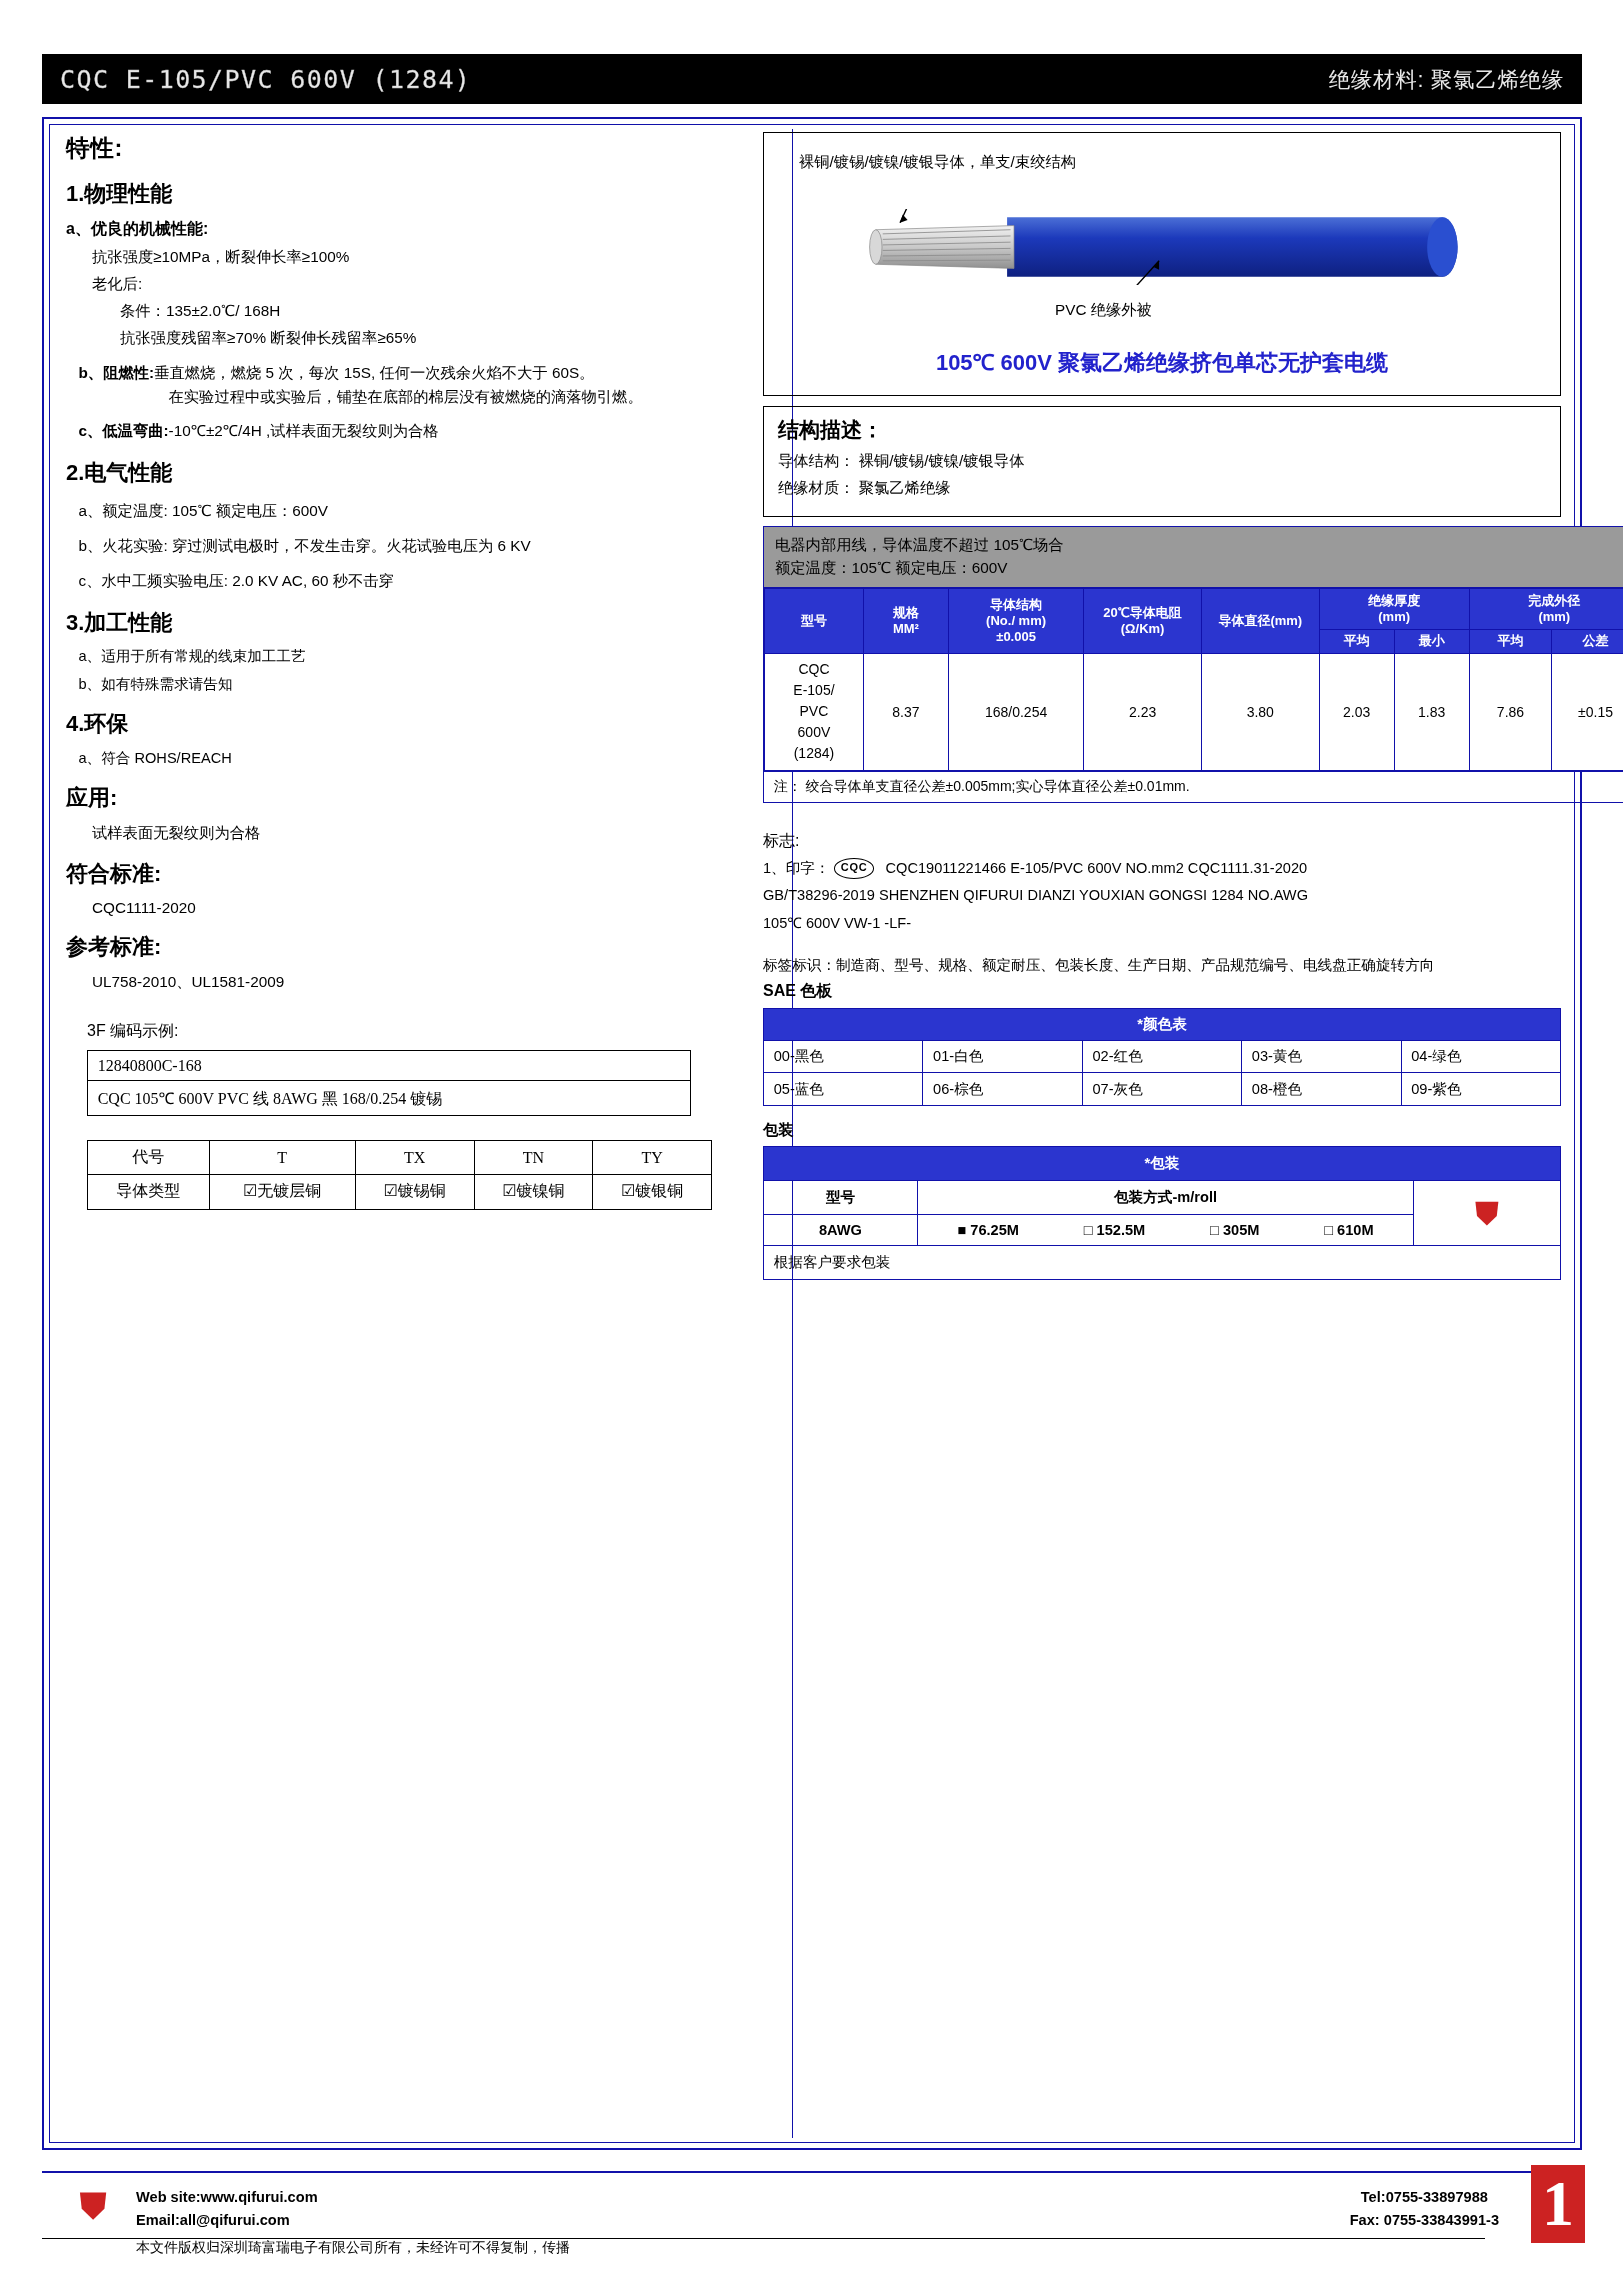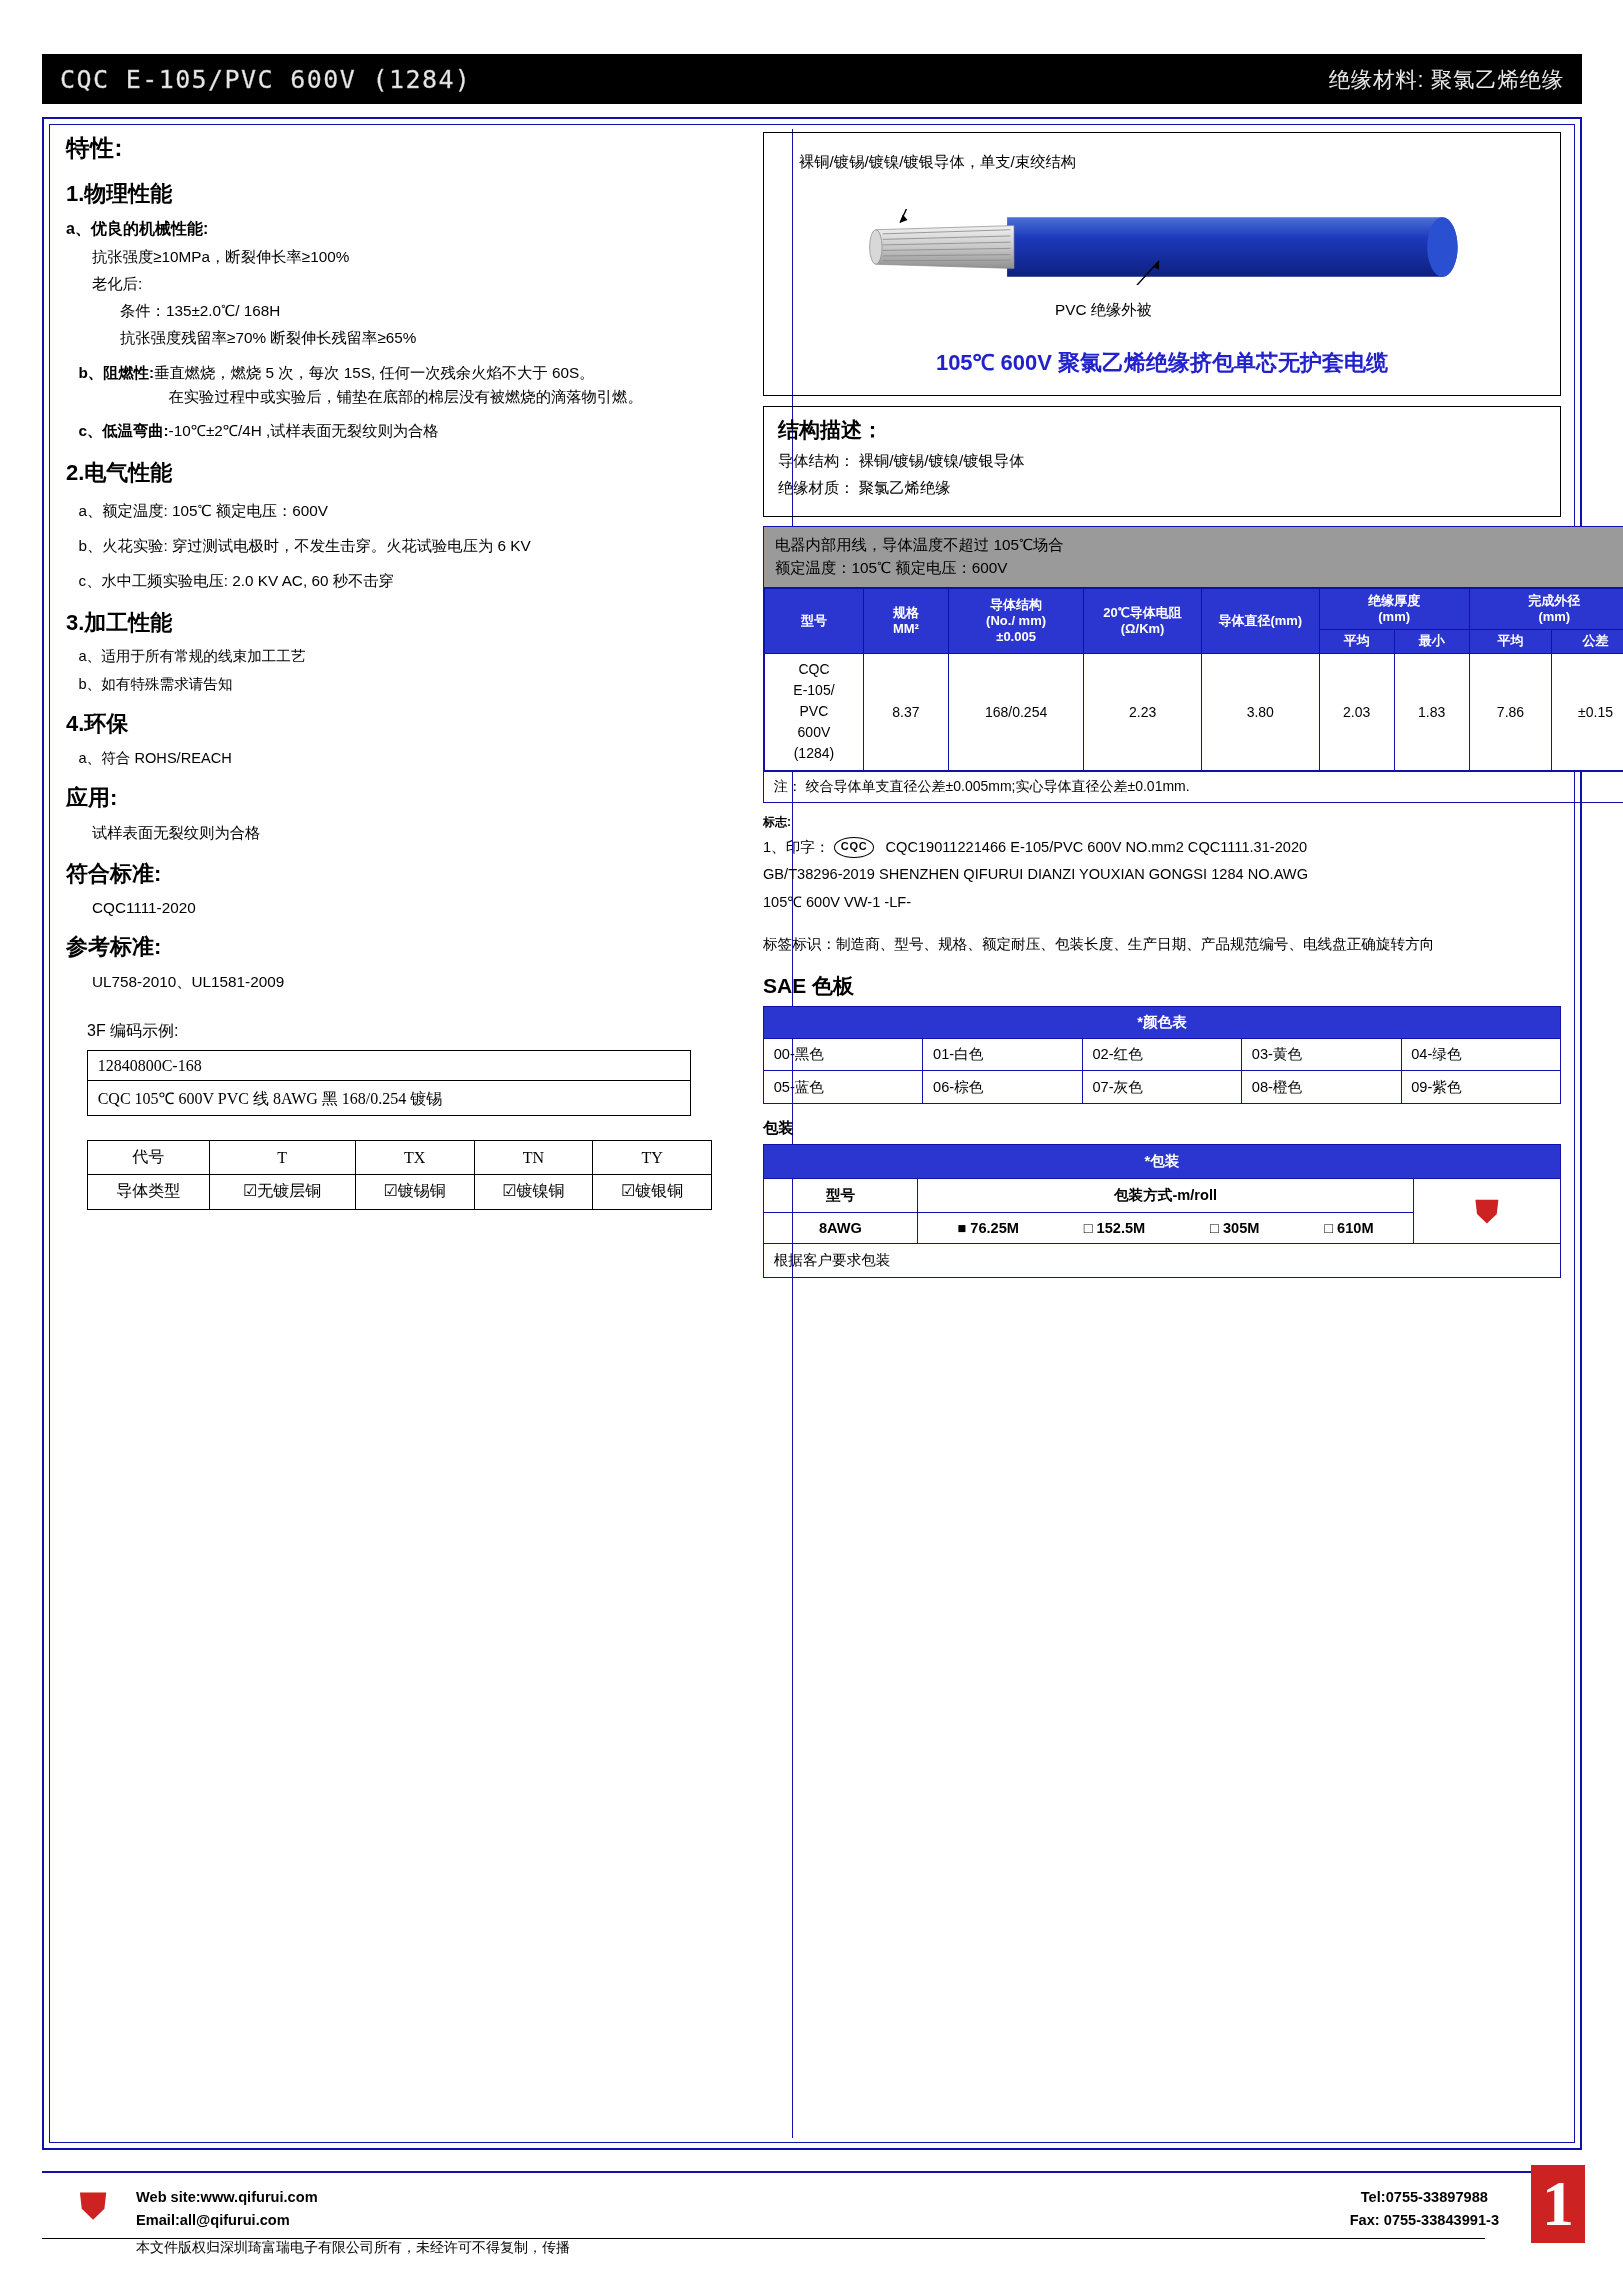--- a/index.html
+++ b/index.html
@@ -267,23 +267,23 @@
     line-height: 1.5;
   }
   .spec-note {
     border-top: 0.7px solid #1111aa;
     font-size: 14px;
     padding: 6.2px 9.7px;
   }
 
   
   .mark-title {
-    margin-top: 11px;
-    font-size: 12px;
-    font-weight: bold;
+    margin-top: 28px;
+    font-size: 16px;
+    font-weight: normal;
   }
   .mark-line {
     font-size: 14.6px;
     line-height: 1.6;
     margin-top: 4.2px;
   }
   .cqc-oval {
     display: inline-block;
     border: 1px solid #000;
     border-radius: 50%;
@@ -294,23 +294,23 @@
     vertical-align: 1.4px;
   }
   .mark-para {
     margin-top: 18px;
     font-size: 14.6px;
     line-height: 1.65;
   }
 
   
   .sae-title {
-    font-size: 21px;
-    font-weight: bold;
-    margin-top: 16px;
+    font-size: 16px;
+    font-weight: bold;
+    margin-top: 4px;
   }
   table.sae {
     border-collapse: collapse;
     width: 798px;
     margin-top: 5.6px;
   }
   table.sae td {
     border: 0.7px solid #1111aa;
     font-size: 14.6px;
     padding: 6.2px 9.7px;

